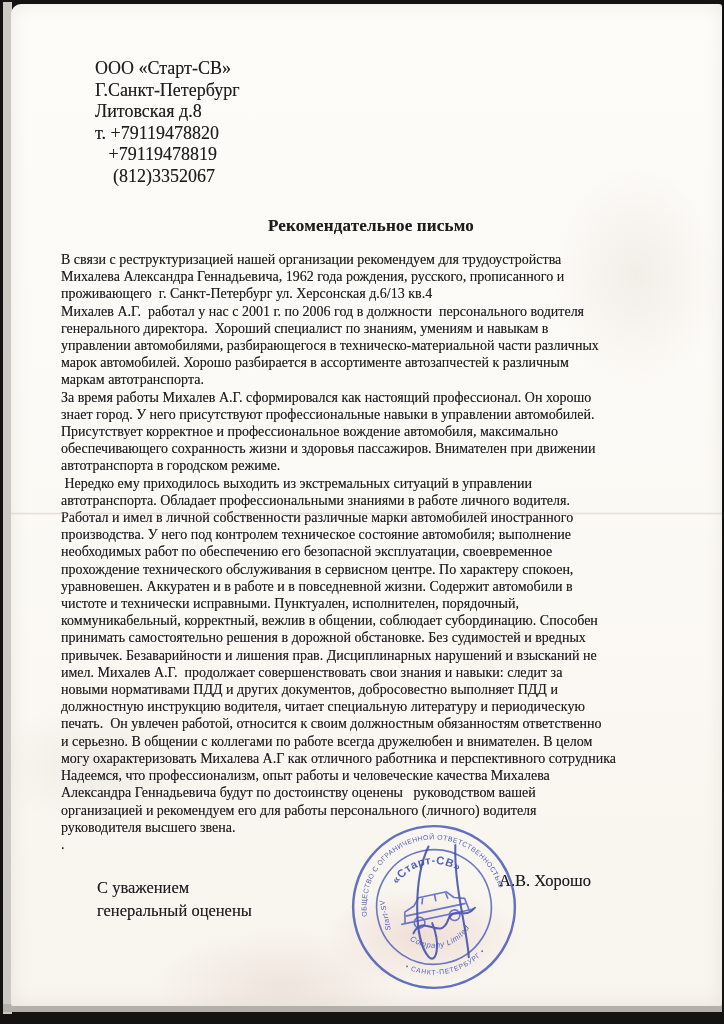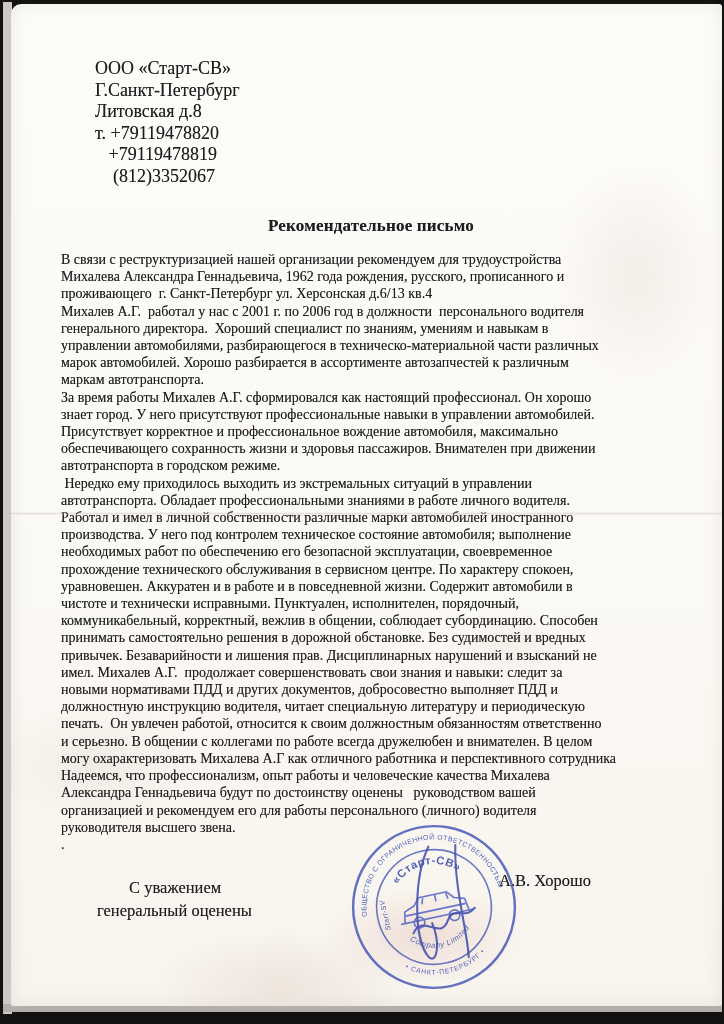--- a/index.html
+++ b/index.html
@@ -39,21 +39,21 @@
     font-size:18px;line-height:21.6px;white-space:pre-wrap;
   }
   .doc-title{
     left:50px;top:212px;width:620px;text-align:center;
     font-size:17px;font-weight:bold;letter-spacing:.2px;
   }
   .body-text{
     left:50px;top:247px;width:626px;
     font-size:14px;line-height:17.2px;white-space:pre-wrap;
   }
-  .closing-regards{left:86px;top:874px;font-size:16.5px;margin-left:32px;}
+  .closing-regards{left:86px;top:874px;font-size:16.5px;}
   .closing-position{left:86px;top:897px;font-size:16.5px;}
   .signer-name{left:488px;top:867px;font-size:16.5px;}
   .stamp-wrap{
     position:absolute;left:336px;top:816px;width:174px;height:174px;z-index:4;
     transform:rotate(-12deg);opacity:.88;
   }
   .stamp-wrap svg{display:block;width:100%;height:100%;}
 </style>
 </head>
 <body>

